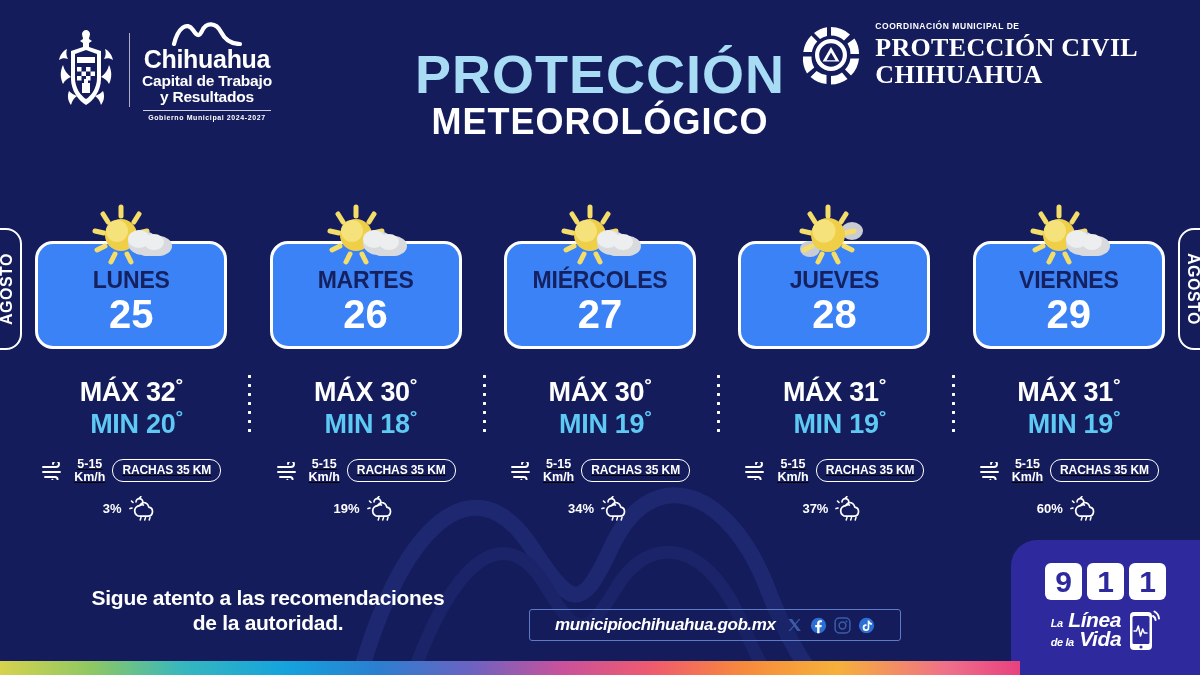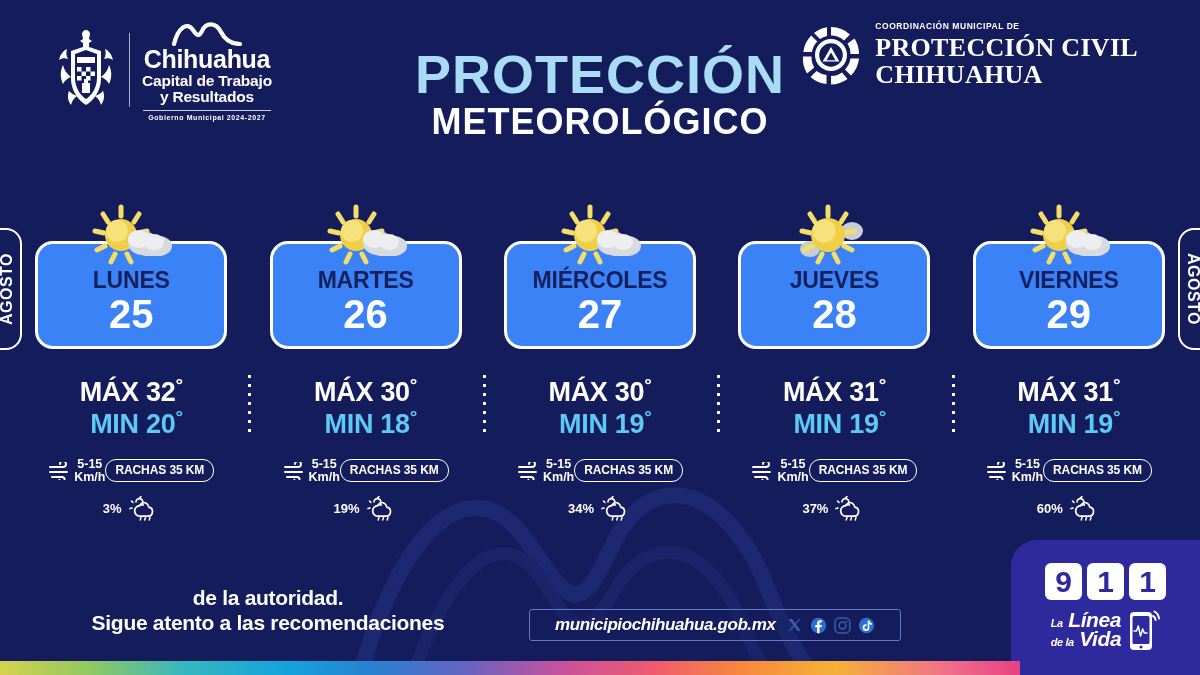--- a/index.html
+++ b/index.html
@@ -131,21 +131,21 @@
   }
 
   
   .temps { margin-top: 26px; text-align: right; line-height: 1.03; }
   .tmax { color: #ffffff; font-size: 27px; font-weight: bold; letter-spacing: -.3px; }
   .tmin { color: #5ec9f2; font-size: 27px; font-weight: bold; letter-spacing: -.3px; }
   .deg { font-size: 19px; vertical-align: super; }
 
   
   .windrow {
-    margin-top: 19px; display: flex; align-items: center; 
+    margin-top: 19px; display: flex; align-items: center; gap: 7px; text-decoration: underline;
   }
   .wind-icon { width: 26px; height: 18px; flex: none; }
   .windspeed {
     color: #ffffff; font-size: 12.5px; font-weight: bold; line-height: 1.04;
     text-align: center; white-space: nowrap;
   }
   .gust-pill {
     border: 1.6px solid #ffffff; border-radius: 11px;
     padding: 3px 9px 4px;
     color: #ffffff; font-size: 12px; font-weight: bold; letter-spacing: -.1px;
@@ -611,22 +611,22 @@
             <line x1="17.5" y1="21.5" x2="16.7" y2="24"></line>
             <line x1="22" y1="21.5" x2="21.2" y2="24"></line>
           </g>
         </svg>
       </div>
     </div>
 
   </div>
 
   <div class="footer-msg">
+    <div>Sigue atento a las recomendaciones</div>
     <div>de la autoridad.</div>
-    <div>Sigue atento a las recomendaciones</div>
   </div>
 
   <div class="url-box">
     <div class="url-text">municipiochihuahua.gob.mx</div>
     <div class="social">
       <svg width="17" height="17" viewBox="0 0 20 20">
         <path d="M3 2.4 h4.2 l3.6 5 4.3-5 h1.9 l-5.3 6.2 5.8 7.9 h-4.2 l-3.8-5.3 -4.6 5.3 h-1.9 l5.6-6.5z" fill="#3b5ba8"></path>
       </svg>
       <svg width="17" height="17" viewBox="0 0 20 20">
         <circle cx="10" cy="10" r="9" fill="#2b6fd4"></circle>

